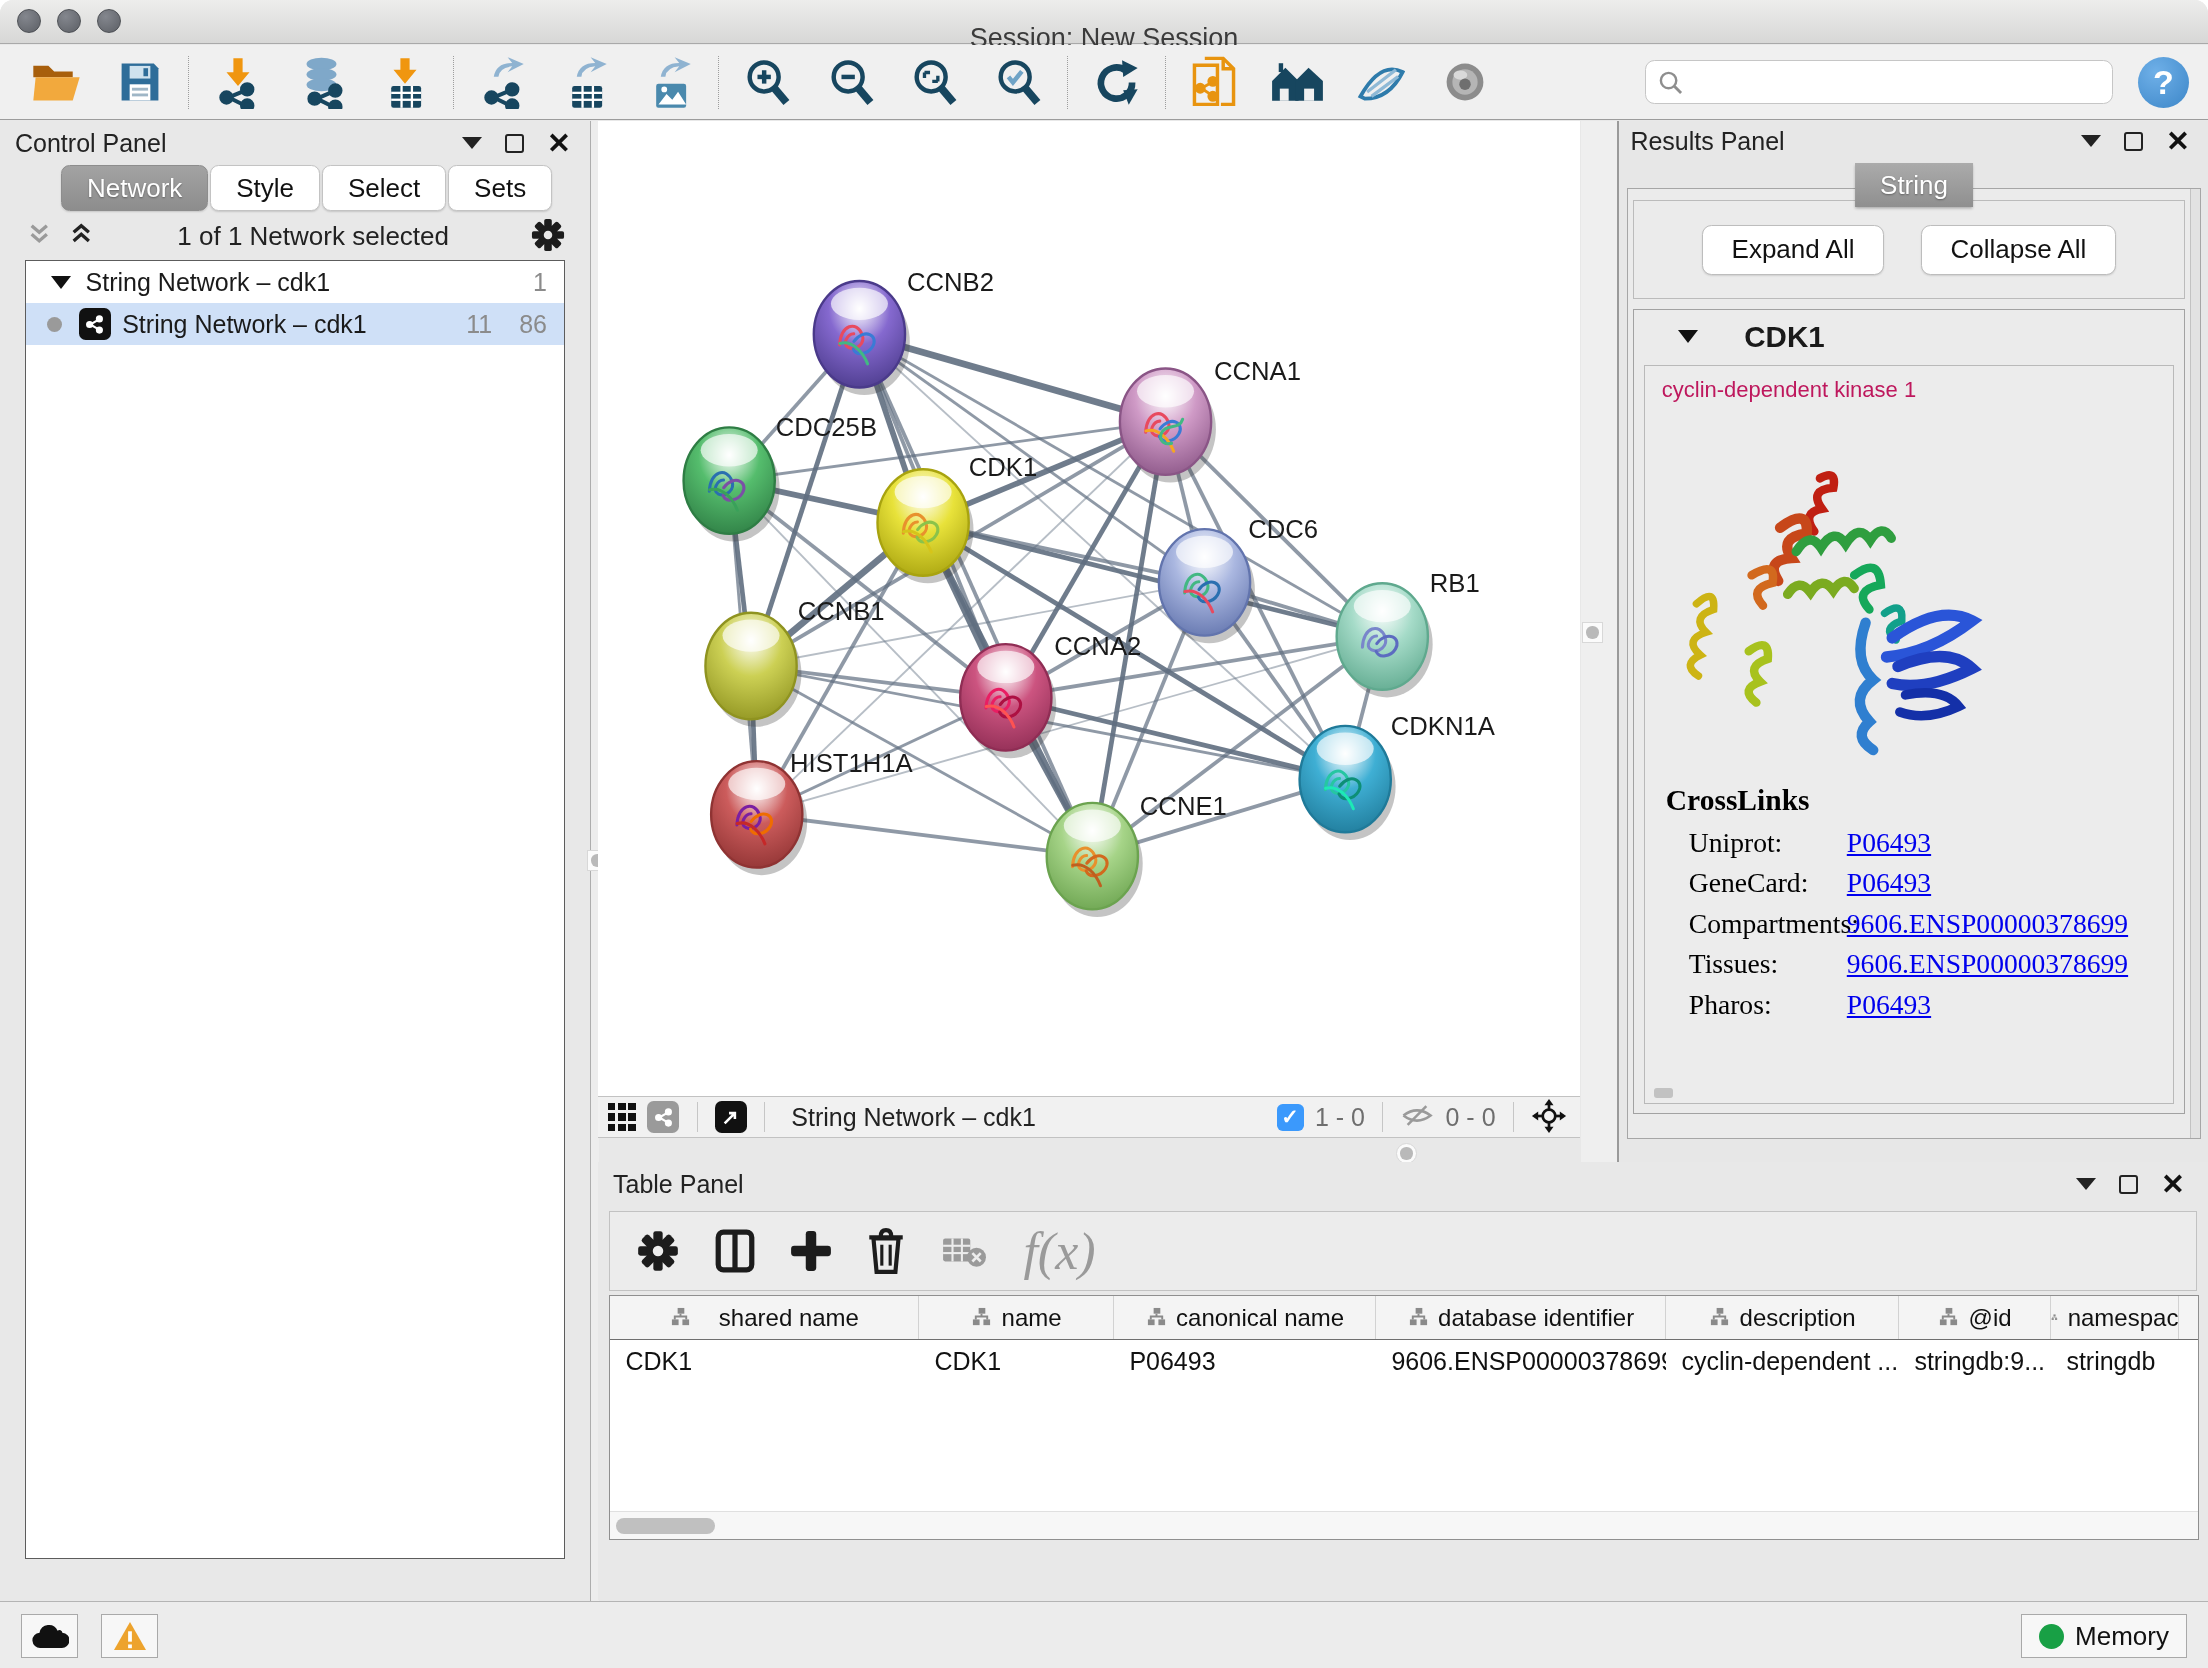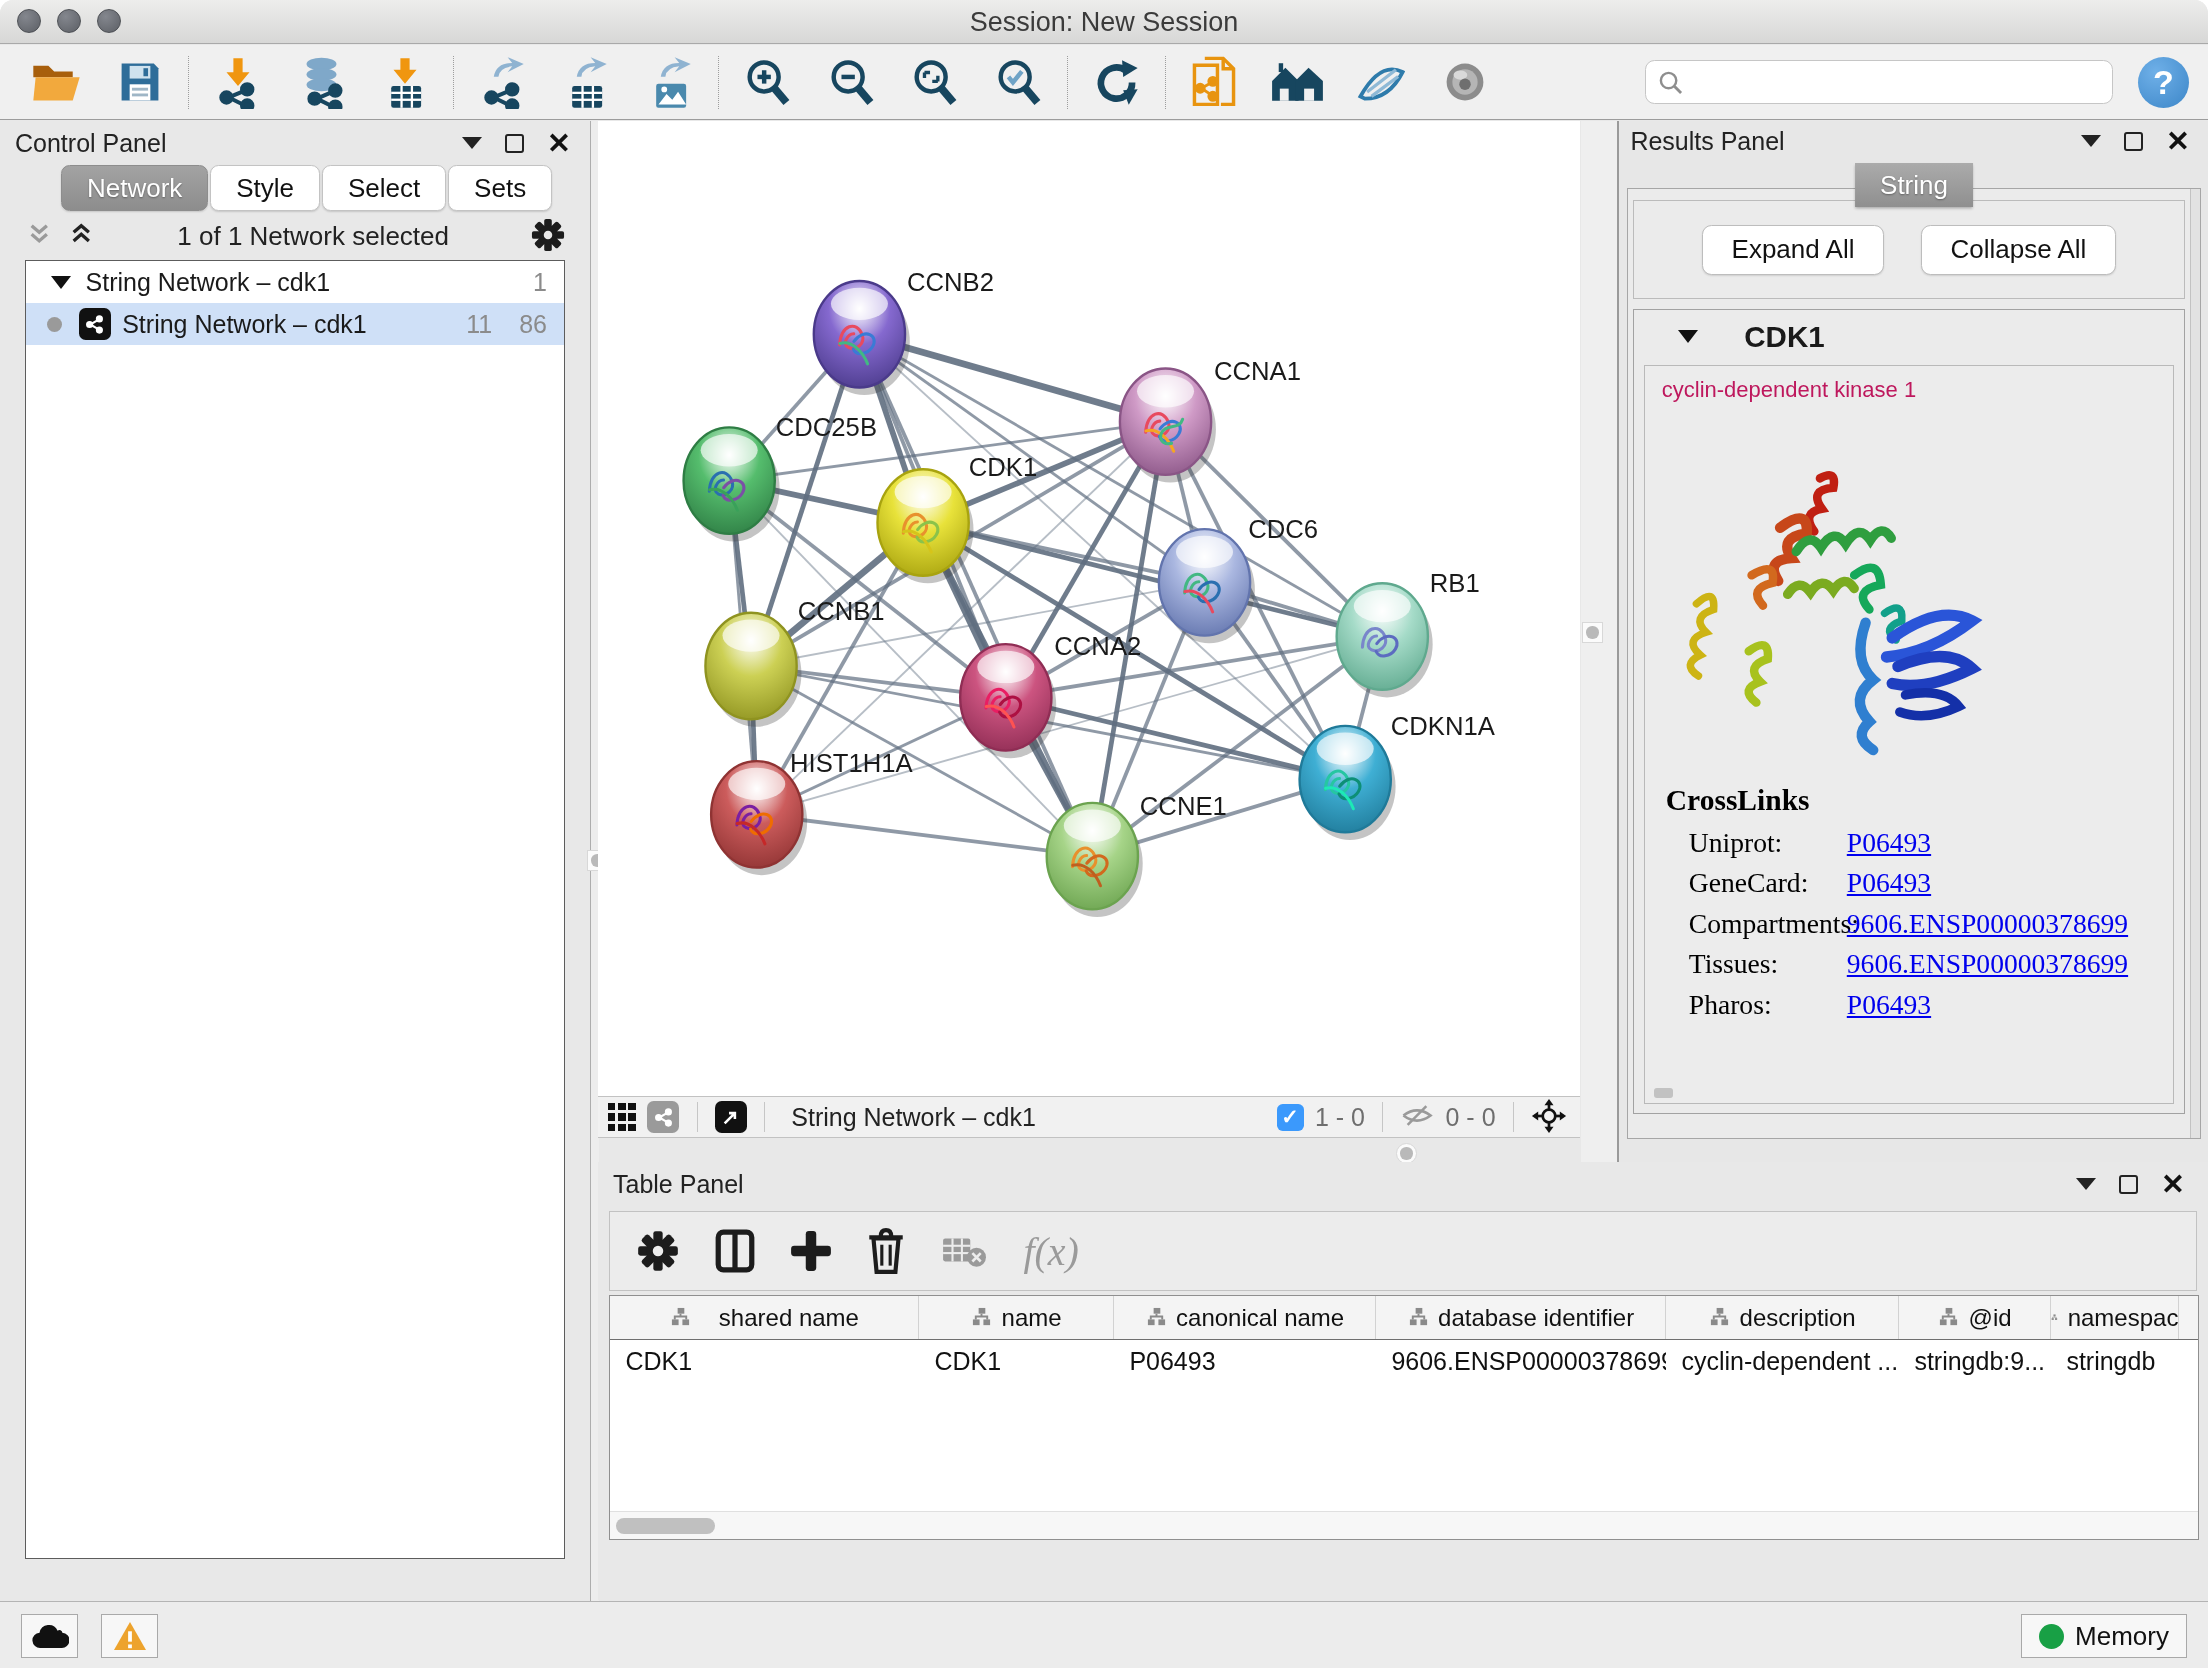--- a/index.html
+++ b/index.html
@@ -6,21 +6,21 @@
   *{box-sizing:border-box;}
   .app{position:relative;width:2208px;height:1668px;background:#e8e8e8;
        font-family:"Liberation Sans",sans-serif;color:#1a1a1a;overflow:hidden;
        border-radius:13.3px 13.3px 0 0;}
   
   .titlebar{position:absolute;left:0;top:0;width:100%;height:44px;
     background:linear-gradient(#ededec,#d7d7d6);border-bottom:1px solid #a9a9a9;}
   .traffic{position:absolute;left:17px;top:8.6px;display:flex;gap:16px;}
   .light{width:24px;height:24px;border-radius:50%;
     background:radial-gradient(circle at 35% 30%,#84878e,#5c5f65);border:1px solid #4e5156;}
-  .title-text{position:absolute;left:0;top:0;width:100%;height:44px;line-height:44px;
+  .title-text{position:absolute;left:0;top:16px;width:100%;height:44px;line-height:44px;
     text-align:center;font-size:27px;color:#3b3b3b;}
   
   .toolbar{position:absolute;left:0;top:45px;width:100%;height:75px;background:#f0f0f0;
     border-bottom:1.9px solid #9c9c9c;display:flex;align-items:center;padding:0 19px 0 28.5px;}
   .tb-group{display:flex;align-items:center;gap:28.5px;}
   .tb-sep{width:0;height:53px;border-left:1.9px dotted #9d9d9d;margin:0 21px;}
   .tb-icon{width:55px;height:55px;display:flex;align-items:center;justify-content:center;cursor:pointer;}
   .tb-icon svg{display:block;}
   .search-wrap{margin-left:auto;position:relative;}
   .search-input{width:468px;height:44px;border:1.9px solid #c6c6c6;border-radius:9.5px;
@@ -106,21 +106,21 @@
   .xl-row{display:flex;font-size:27.6px;margin:8.6px 0 8.6px 44px;}
   .xl-label{width:158px;color:#000;}
   .xl-val{color:#0000ee;text-decoration:underline;cursor:pointer;margin-left:0px;}
   .mini-thumb{position:absolute;left:9.5px;bottom:4.8px;width:19px;height:9.5px;background:#c2c2c2;border-radius:2.9px;}
   
   .tablep{position:absolute;left:598px;top:1162px;width:1610px;height:438px;background:#e8e8e8;}
   .tablep .phead{left:15px;top:7.6px;right:23px;}
   .tp-toolbar{position:absolute;left:11.4px;top:49px;right:11.4px;height:80px;border:1.9px solid #c2c2c2;
     background:#ececec;display:flex;align-items:center;gap:36px;padding-left:27px;}
   .tp-toolbar .tico{display:flex;align-items:center;justify-content:center;cursor:pointer;}
-  .fx{font-family:"Liberation Serif",serif;font-style:italic;font-size:40px;color:#9a9a9a;}
+  .fx{font-family:"Liberation Serif",serif;font-style:italic;font-size:52px;color:#9a9a9a;}
   .tbl{position:absolute;left:11.4px;top:133px;right:9.5px;height:245px;border:1.9px solid #8f8f8f;
     background:#fff;overflow:hidden;}
   .tbl-head{display:flex;height:44px;background:#f4f4f4;border-bottom:1.9px solid #6f6f6f;}
   .th{display:flex;align-items:center;justify-content:center;gap:9.5px;font-size:24px;color:#111;
     border-right:1.9px solid #d2d2d2;overflow:hidden;white-space:nowrap;flex:none;}
   .tbl-row{display:flex;height:42px;}
   .td{font-size:25px;color:#111;padding:6.7px 0 0 15px;overflow:hidden;white-space:nowrap;flex:none;}
   .tbl-scroll{position:absolute;left:0;right:0;bottom:0;height:28.5px;background:#f7f7f7;border-top:1px solid #e0e0e0;}
   .tbl-thumb{position:absolute;left:5.7px;top:6.7px;width:99px;height:16px;background:#c0c0c0;border-radius:8.6px;}
   .tp-tabs{position:absolute;left:526px;top:388px;display:flex;}

